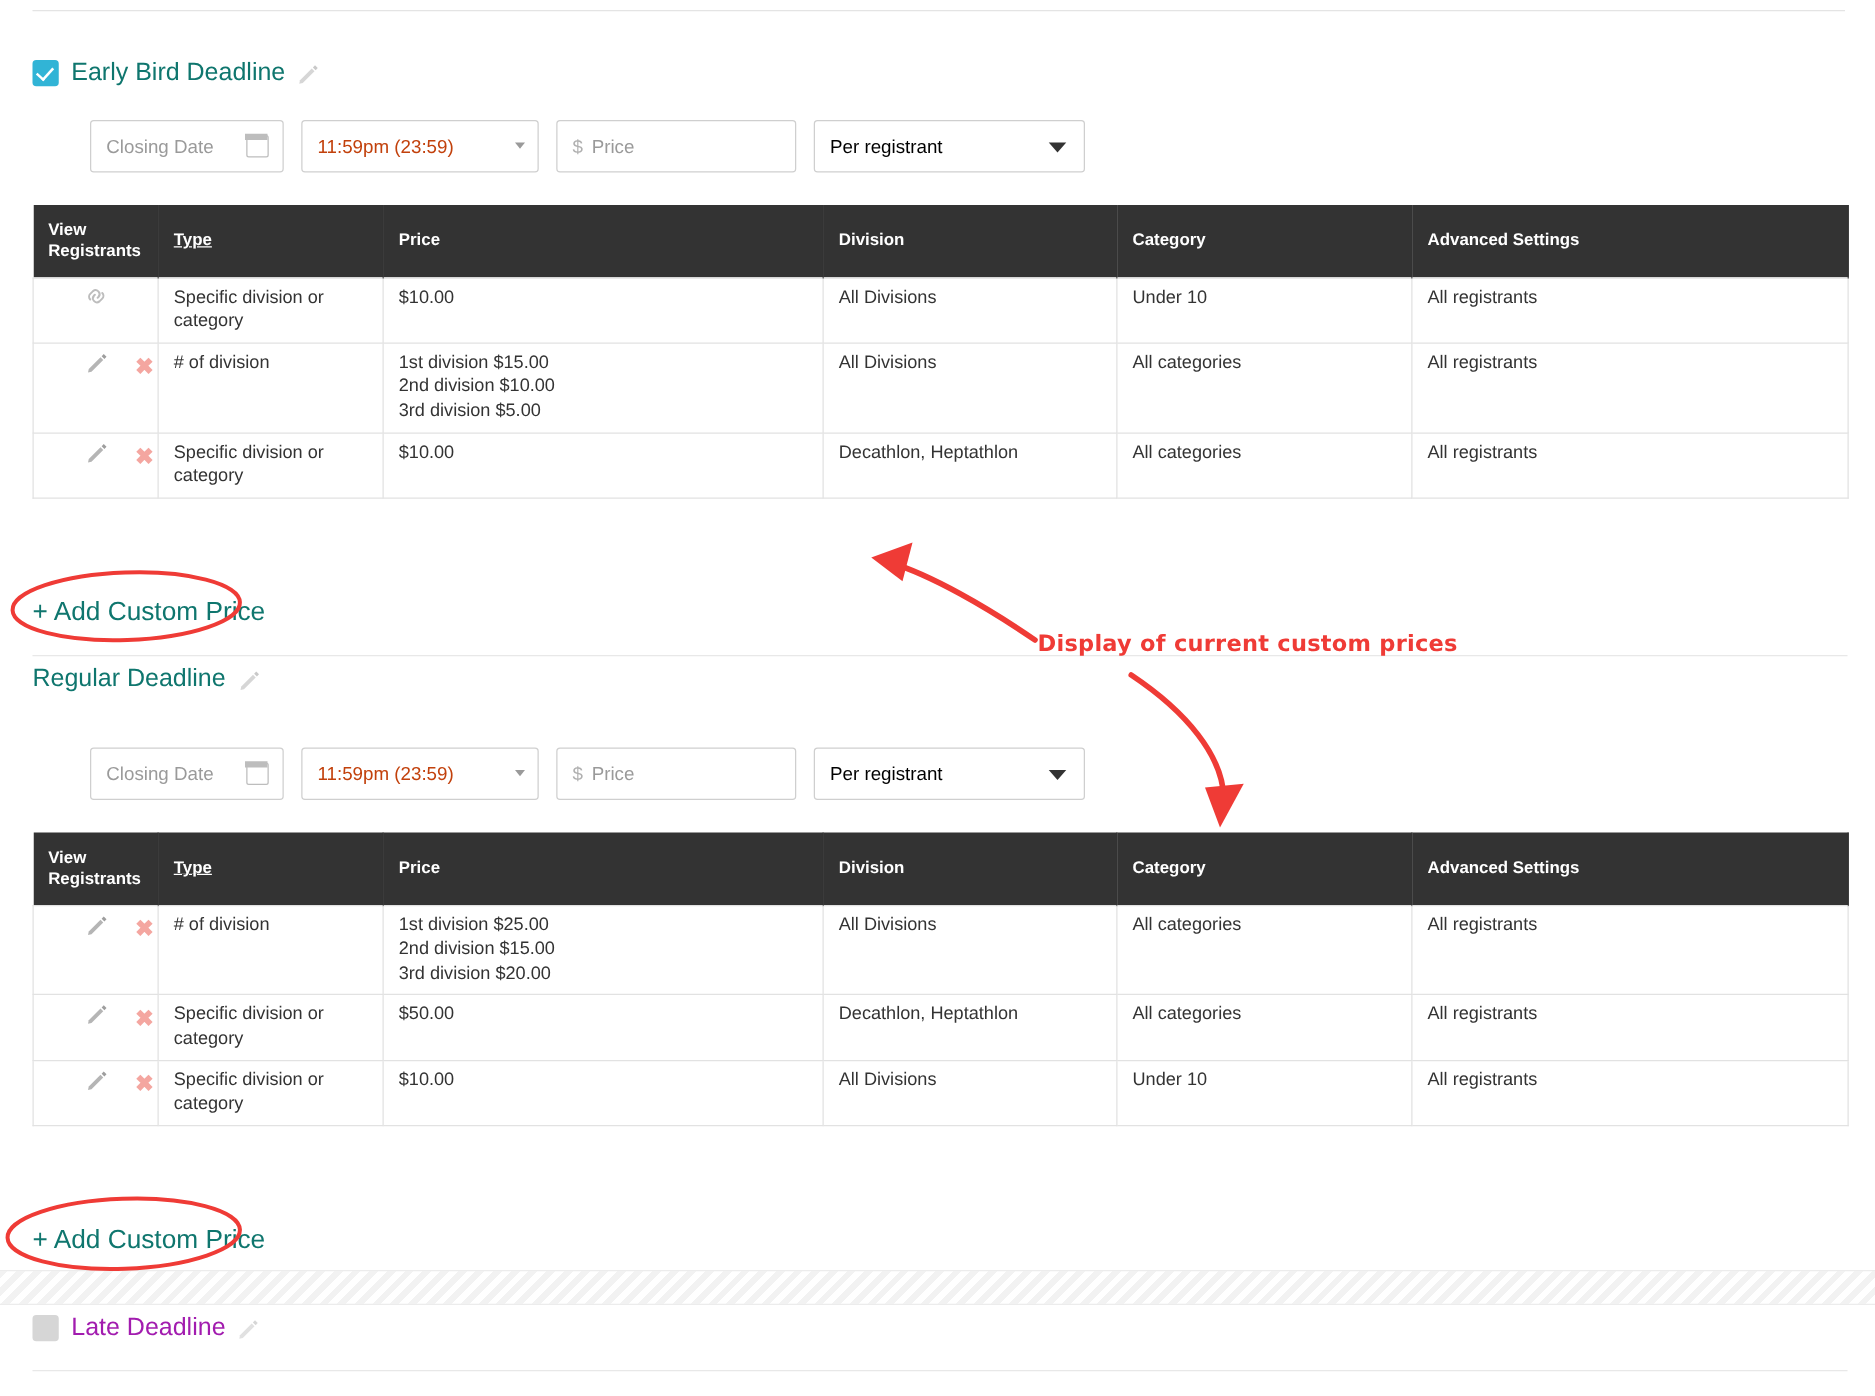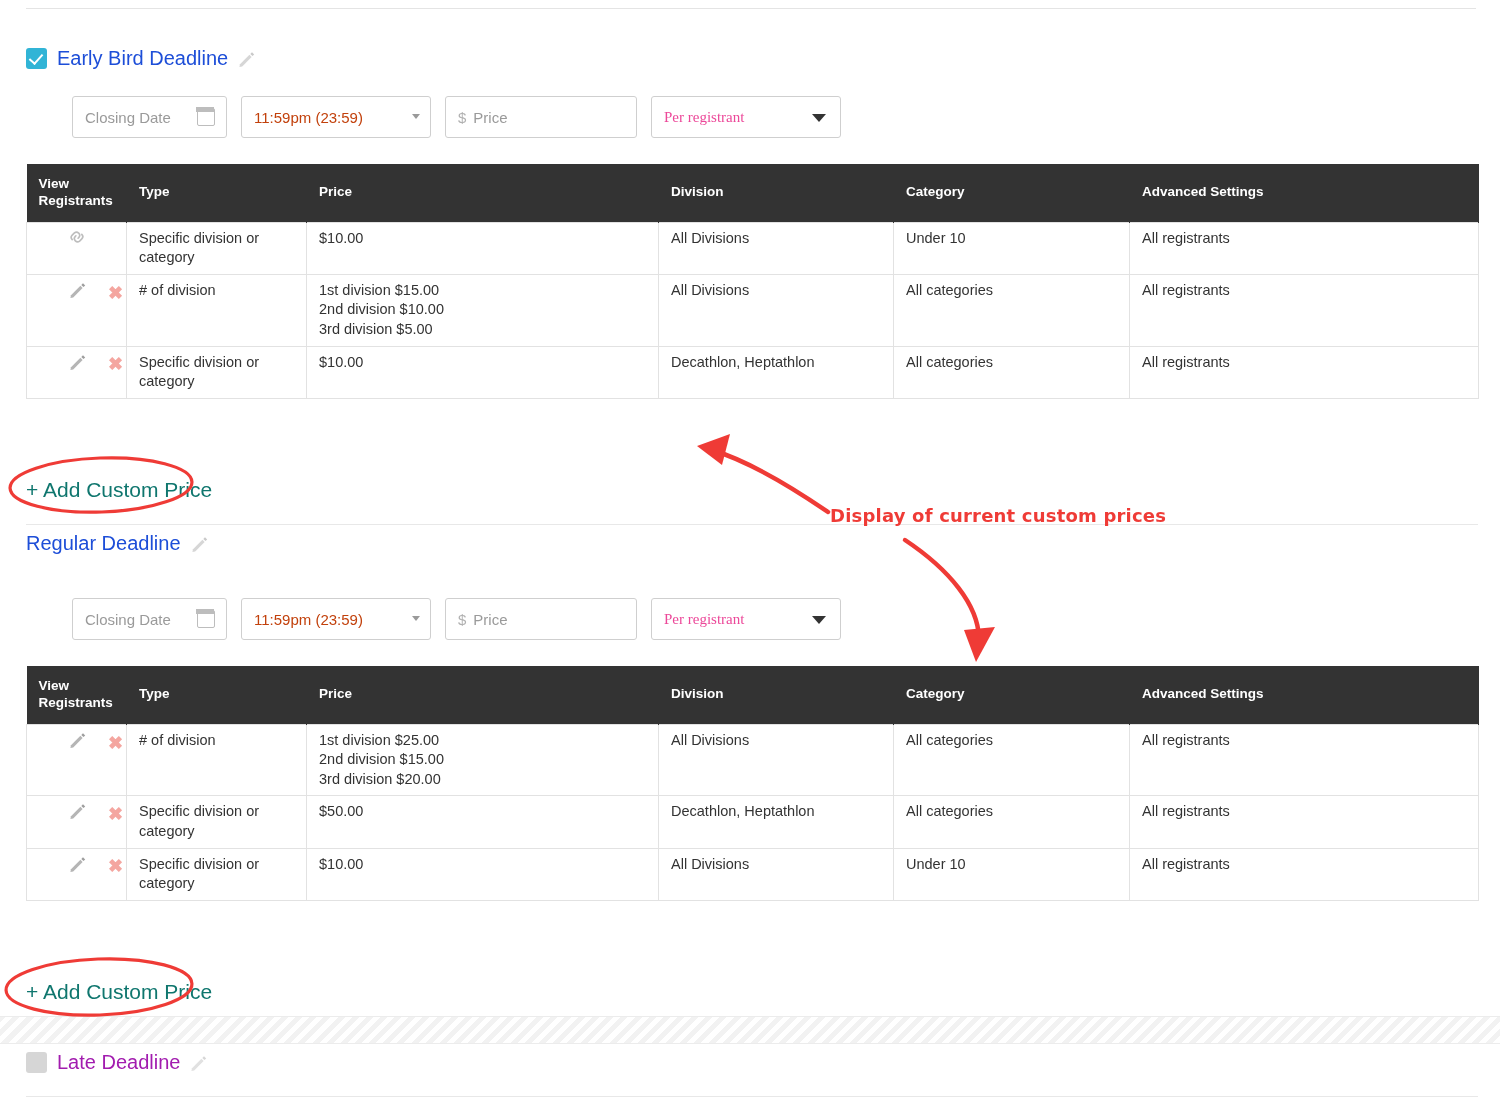--- a/index.html
+++ b/index.html
@@ -45,21 +45,21 @@
     border: solid #fff;
     border-width: 0 2.5px 2.5px 0;
     transform: rotate(42deg);
   }
   .chk.unchecked {
     background: #d6d6d6;
   }
   .chk.unchecked::after { display: none; }
   .section-title {
     font-size: 20px;
-    color: #1d4ed8;
+    color: #0f766e;
   }
   .section-title.muted { color: #a21caf; }
   .pencil {
     width: 18px; height: 18px;
     display: inline-block;
     position: relative;
     opacity: .55;
   }
   .pencil svg { display: block; }
 
@@ -78,21 +78,21 @@
     display: flex;
     align-items: center;
     padding: 0 12px;
     font-size: 15px;
     color: #9a9a9a;
     position: relative;
   }
   .fld.date { width: 155px; }
   .fld.time { width: 190px; color: #c2410c; }
   .fld.price { width: 192px; }
-  .fld.per { width: 190px; color: #ec4899; font-family: Liberation Serif, serif; }
+  .fld.per { width: 217px; color: #000000; }
   .cal-ico {
     position: absolute; right: 11px; top: 11px;
     width: 18px; height: 18px;
     border: 1.6px solid #bdbdbd;
     border-radius: 2px;
   }
   .cal-ico::before {
     content:""; position:absolute; left:-1.6px; top:-1.6px;
     width:18px; height:5px; background:#bdbdbd;
   }
@@ -143,21 +143,21 @@
     line-height: 1.35;
     background: #fff;
     margin-left: 40px;
   }
   .tbl tbody td.icons {
     text-align: left;
     padding-left: 42px;
     white-space: nowrap;
   }
   .c-view { width: 100px; }
-  .c-type { width: 180px; }
+  .c-type { width: 180px; text-decoration: underline; }
   .c-price { width: 352px; }
   .c-div { width: 235px; }
   .c-cat { width: 236px; }
   .c-adv { width: 349px; }
 
   .ico-pencil, .ico-x, .ico-link {
     display: inline-block;
     vertical-align: middle;
   }
   .ico-x {

